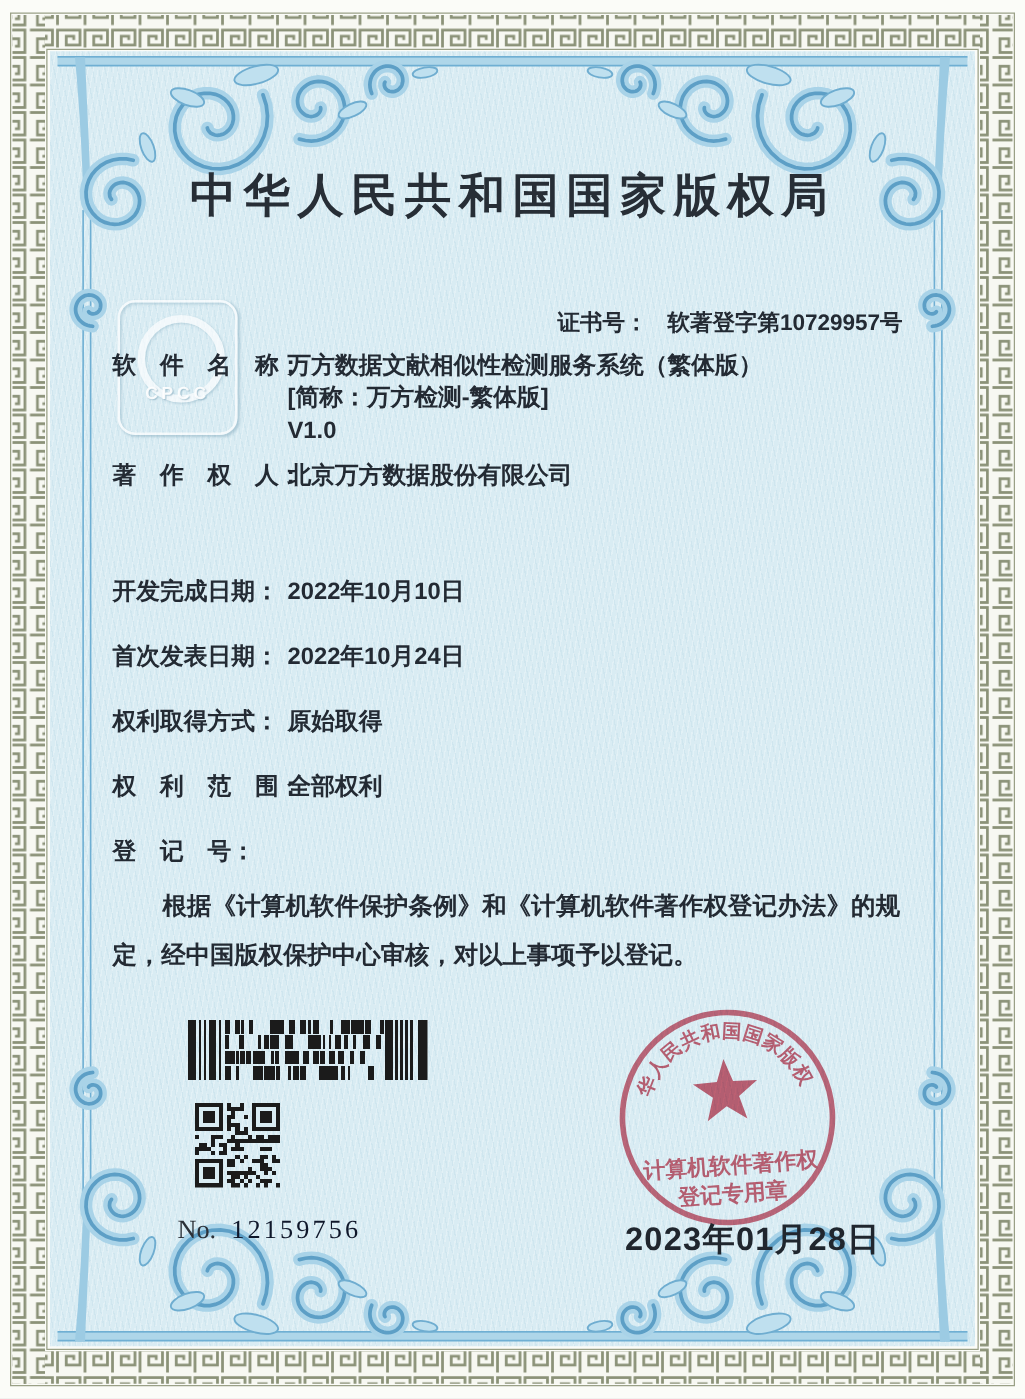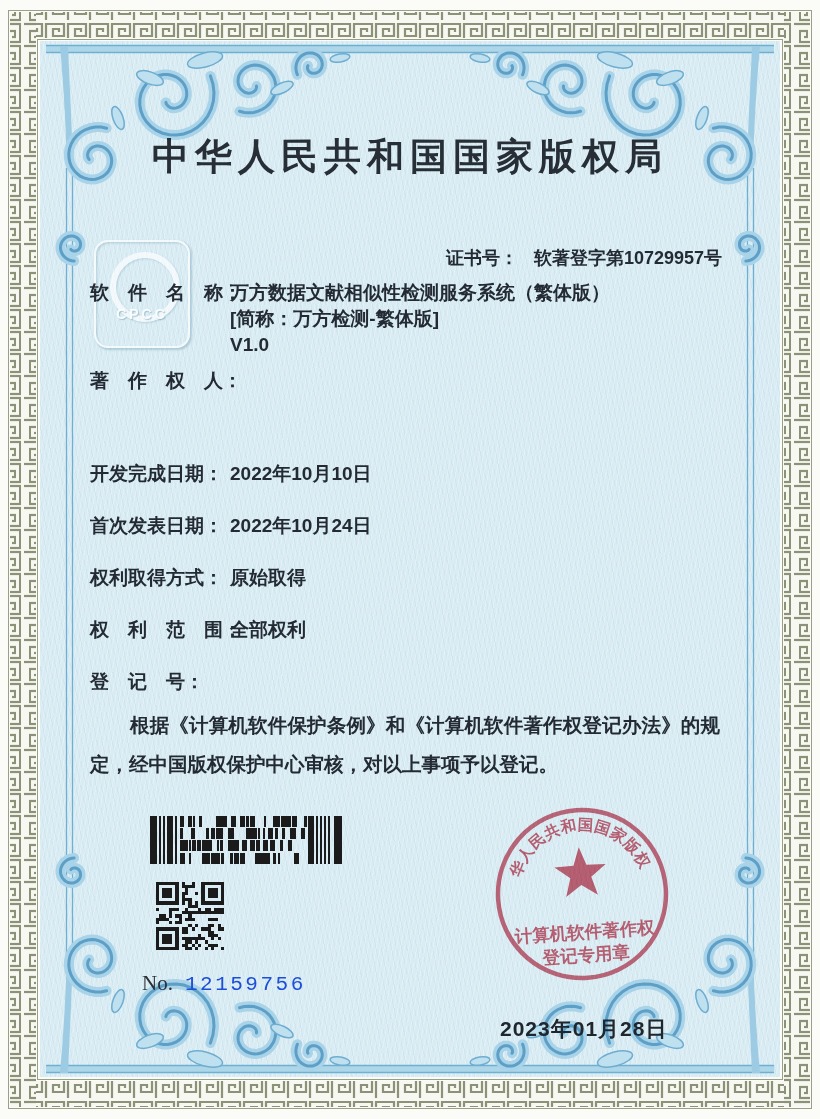--- a/index.html
+++ b/index.html
@@ -40,24 +40,24 @@
   .frow .val{display:block;}
   .statement{
     position:absolute;left:90px;top:706px;width:630px;
     font-size:19.5px;font-weight:700;line-height:39px;
     text-align:justify;text-indent:40px;color:#232a33;
   }
   .barcode{position:absolute;left:150px;top:816px;z-index:3;}
   .qr{position:absolute;left:156px;top:882px;z-index:3;}
   .serial{position:absolute;left:142px;top:971px;z-index:3;font-size:21px;white-space:nowrap;}
   .serial .pfx{font-family:"Liberation Serif","DejaVu Serif",serif;color:#2c3138;}
-  .serial .num{margin-left:12px;color:#1d4ed8;letter-spacing:2.5px;
-               font-family:Liberation Mono, monospace;}
+  .serial .num{margin-left:12px;color:#0f172a;letter-spacing:2.5px;
+               font-family:Liberation Serif, serif;}
   .issue-date{position:absolute;left:500px;top:974px;z-index:5;
-              font-size:21px;font-weight:700;letter-spacing:1px;color:#20262e;margin-top:41px;}
+              font-size:26px;font-weight:700;letter-spacing:1px;color:#20262e;}
   .seal{position:absolute;left:470px;top:782px;width:225px;height:225px;z-index:4;
         mix-blend-mode:multiply;opacity:.93;transform:rotate(-4deg);}
   
   .emboss{
     position:absolute;left:94px;top:240px;width:92px;height:104px;z-index:2;
     border:2px solid rgba(255,255,255,.7);border-radius:14px;
     box-shadow:1.5px 1.5px 2px rgba(125,165,185,.45), inset 1.5px 1.5px 2px rgba(125,165,185,.35);
   }
   .emboss .ring{
     position:absolute;left:14px;top:10px;width:58px;height:58px;border-radius:50%;
@@ -156,20 +156,21 @@
       <span class="lbl">软　件　名　称：</span>
       <span class="val">
         <span style="display:block">万方数据文献相似性检测服务系统（繁体版）</span>
         <span style="display:block">[简称：万方检测-繁体版]</span>
         <span style="display:block">V1.0</span>
       </span>
     </div>
 
     <div class="frow" style="top:368px">
       <span class="lbl">著　作　权　人：</span>
+      <span class="val">北京万方数据股份有限公司</span>
     </div>
 
     <div class="frow" style="top:461px">
       <span class="lbl">开发完成日期：</span>
       <span class="val">2022年10月10日</span>
     </div>
 
     <div class="frow" style="top:513px">
       <span class="lbl">首次发表日期：</span>
       <span class="val">2022年10月24日</span>

